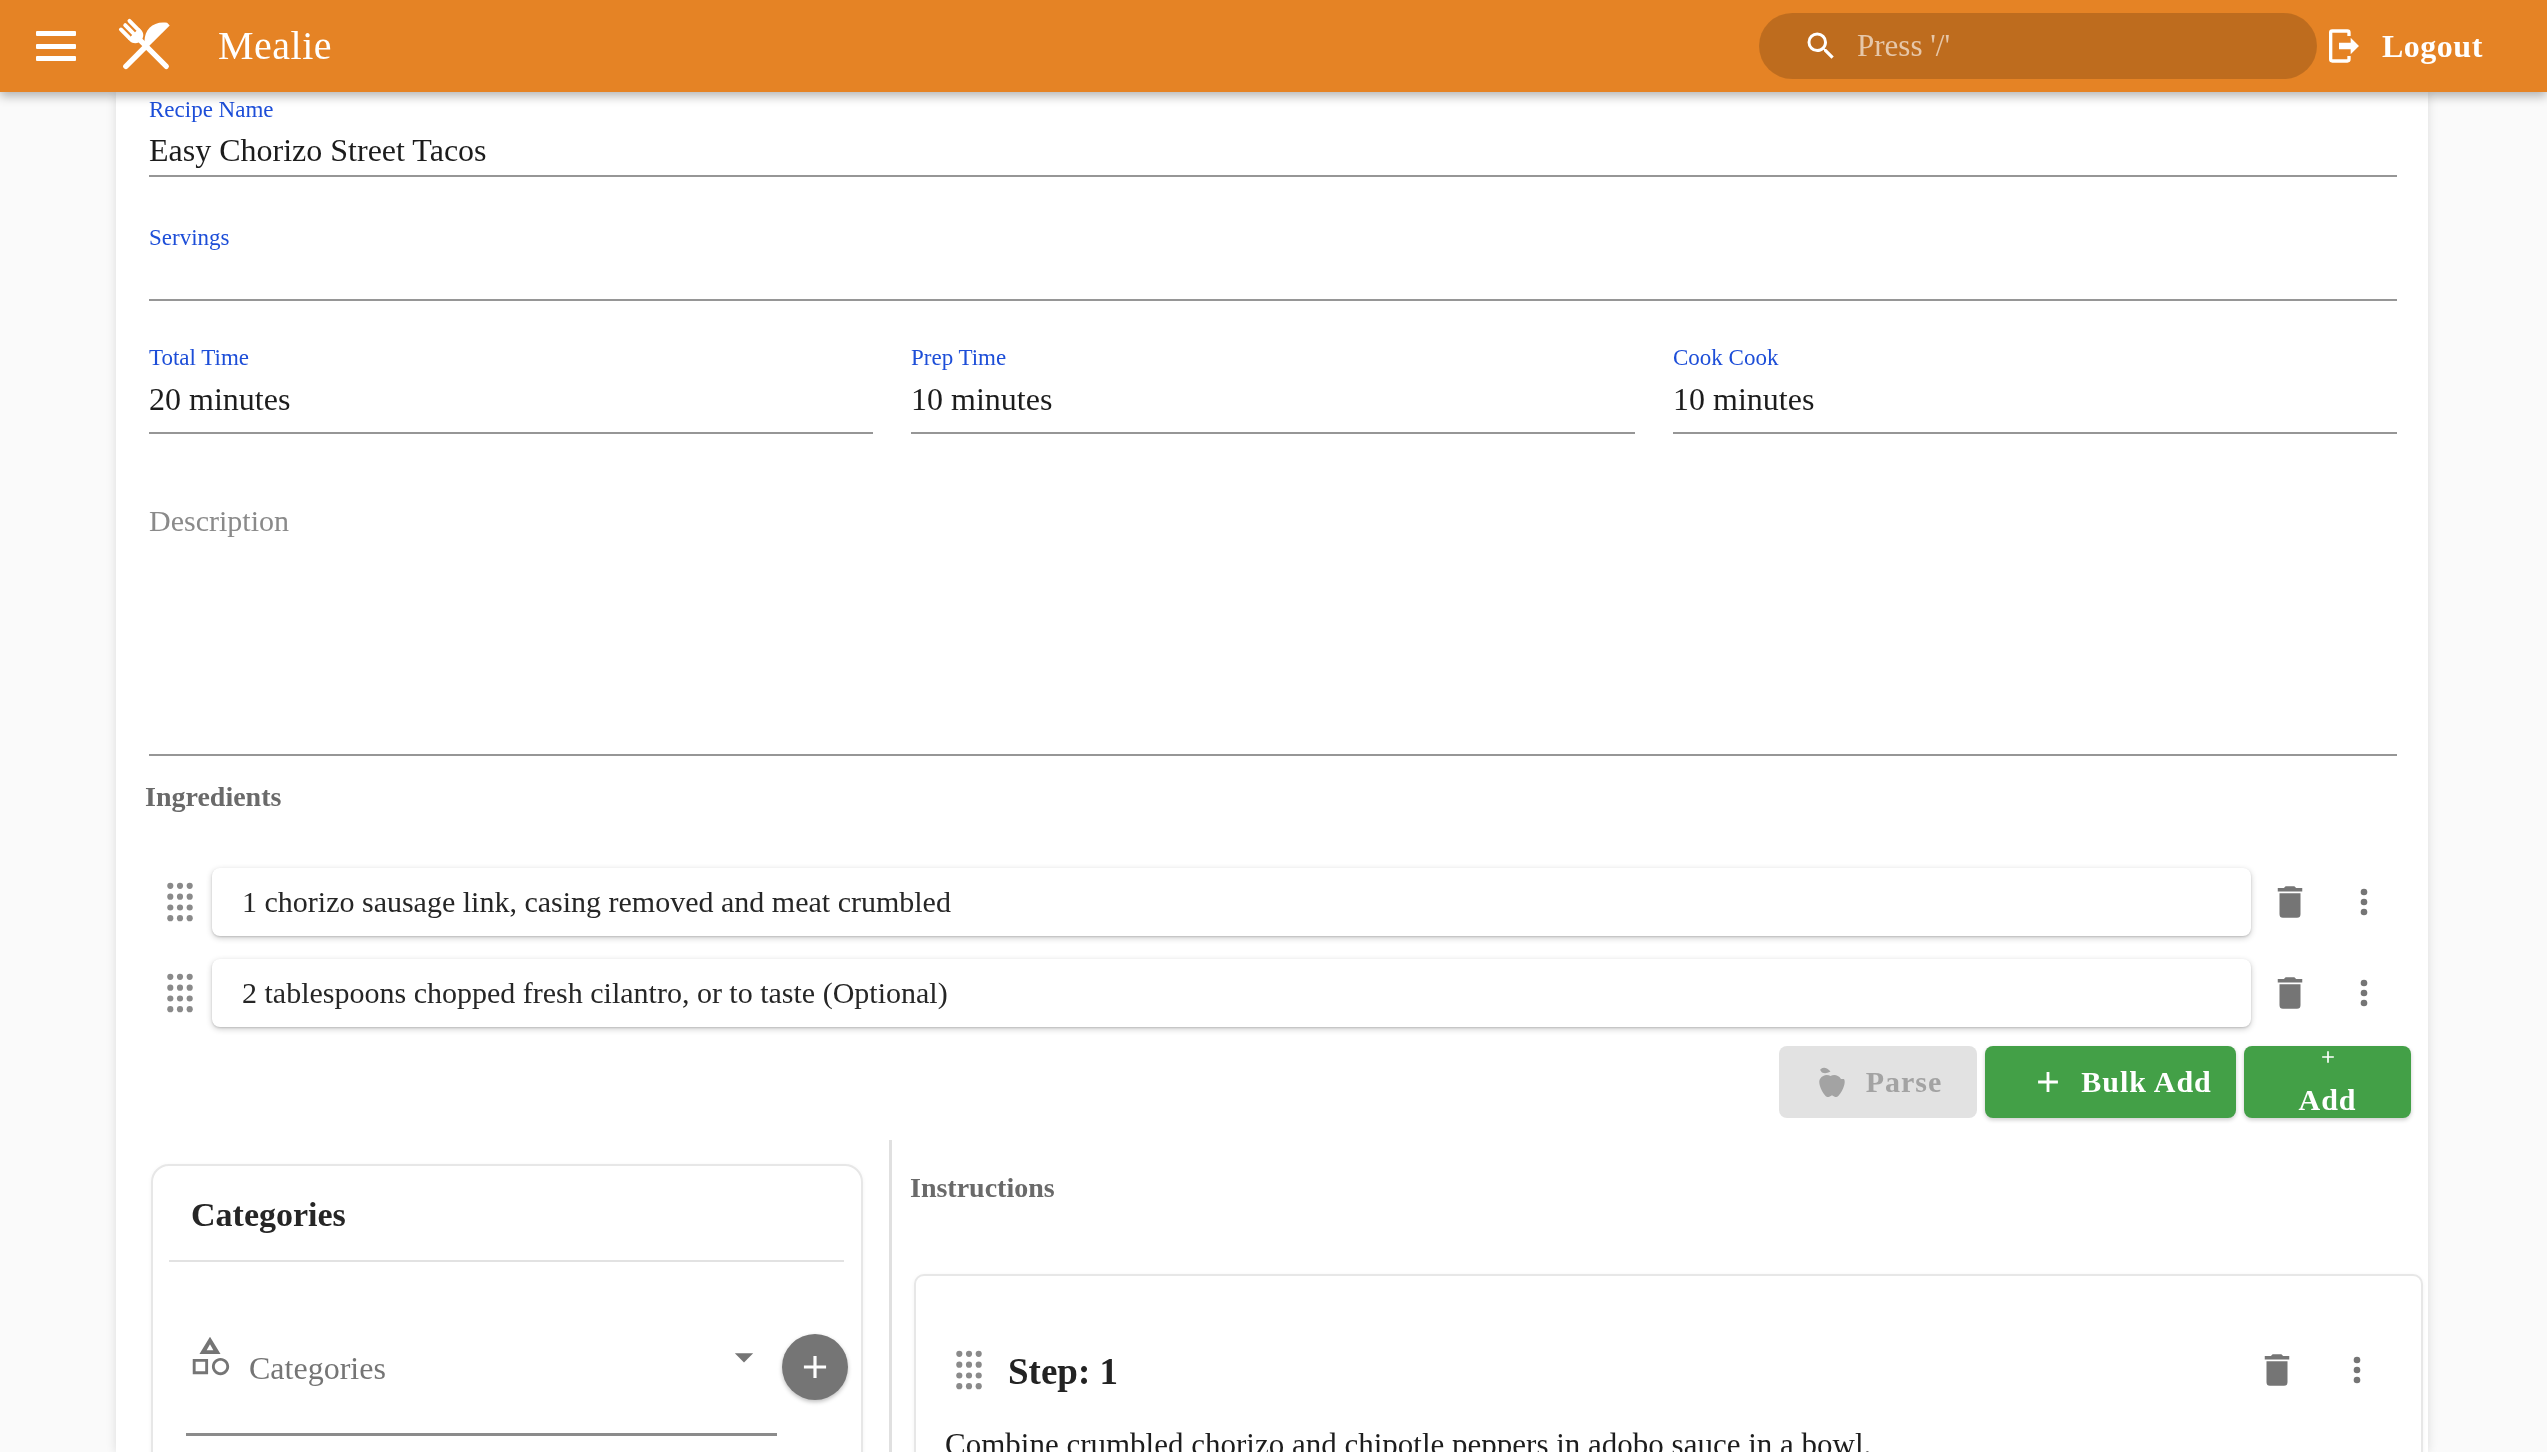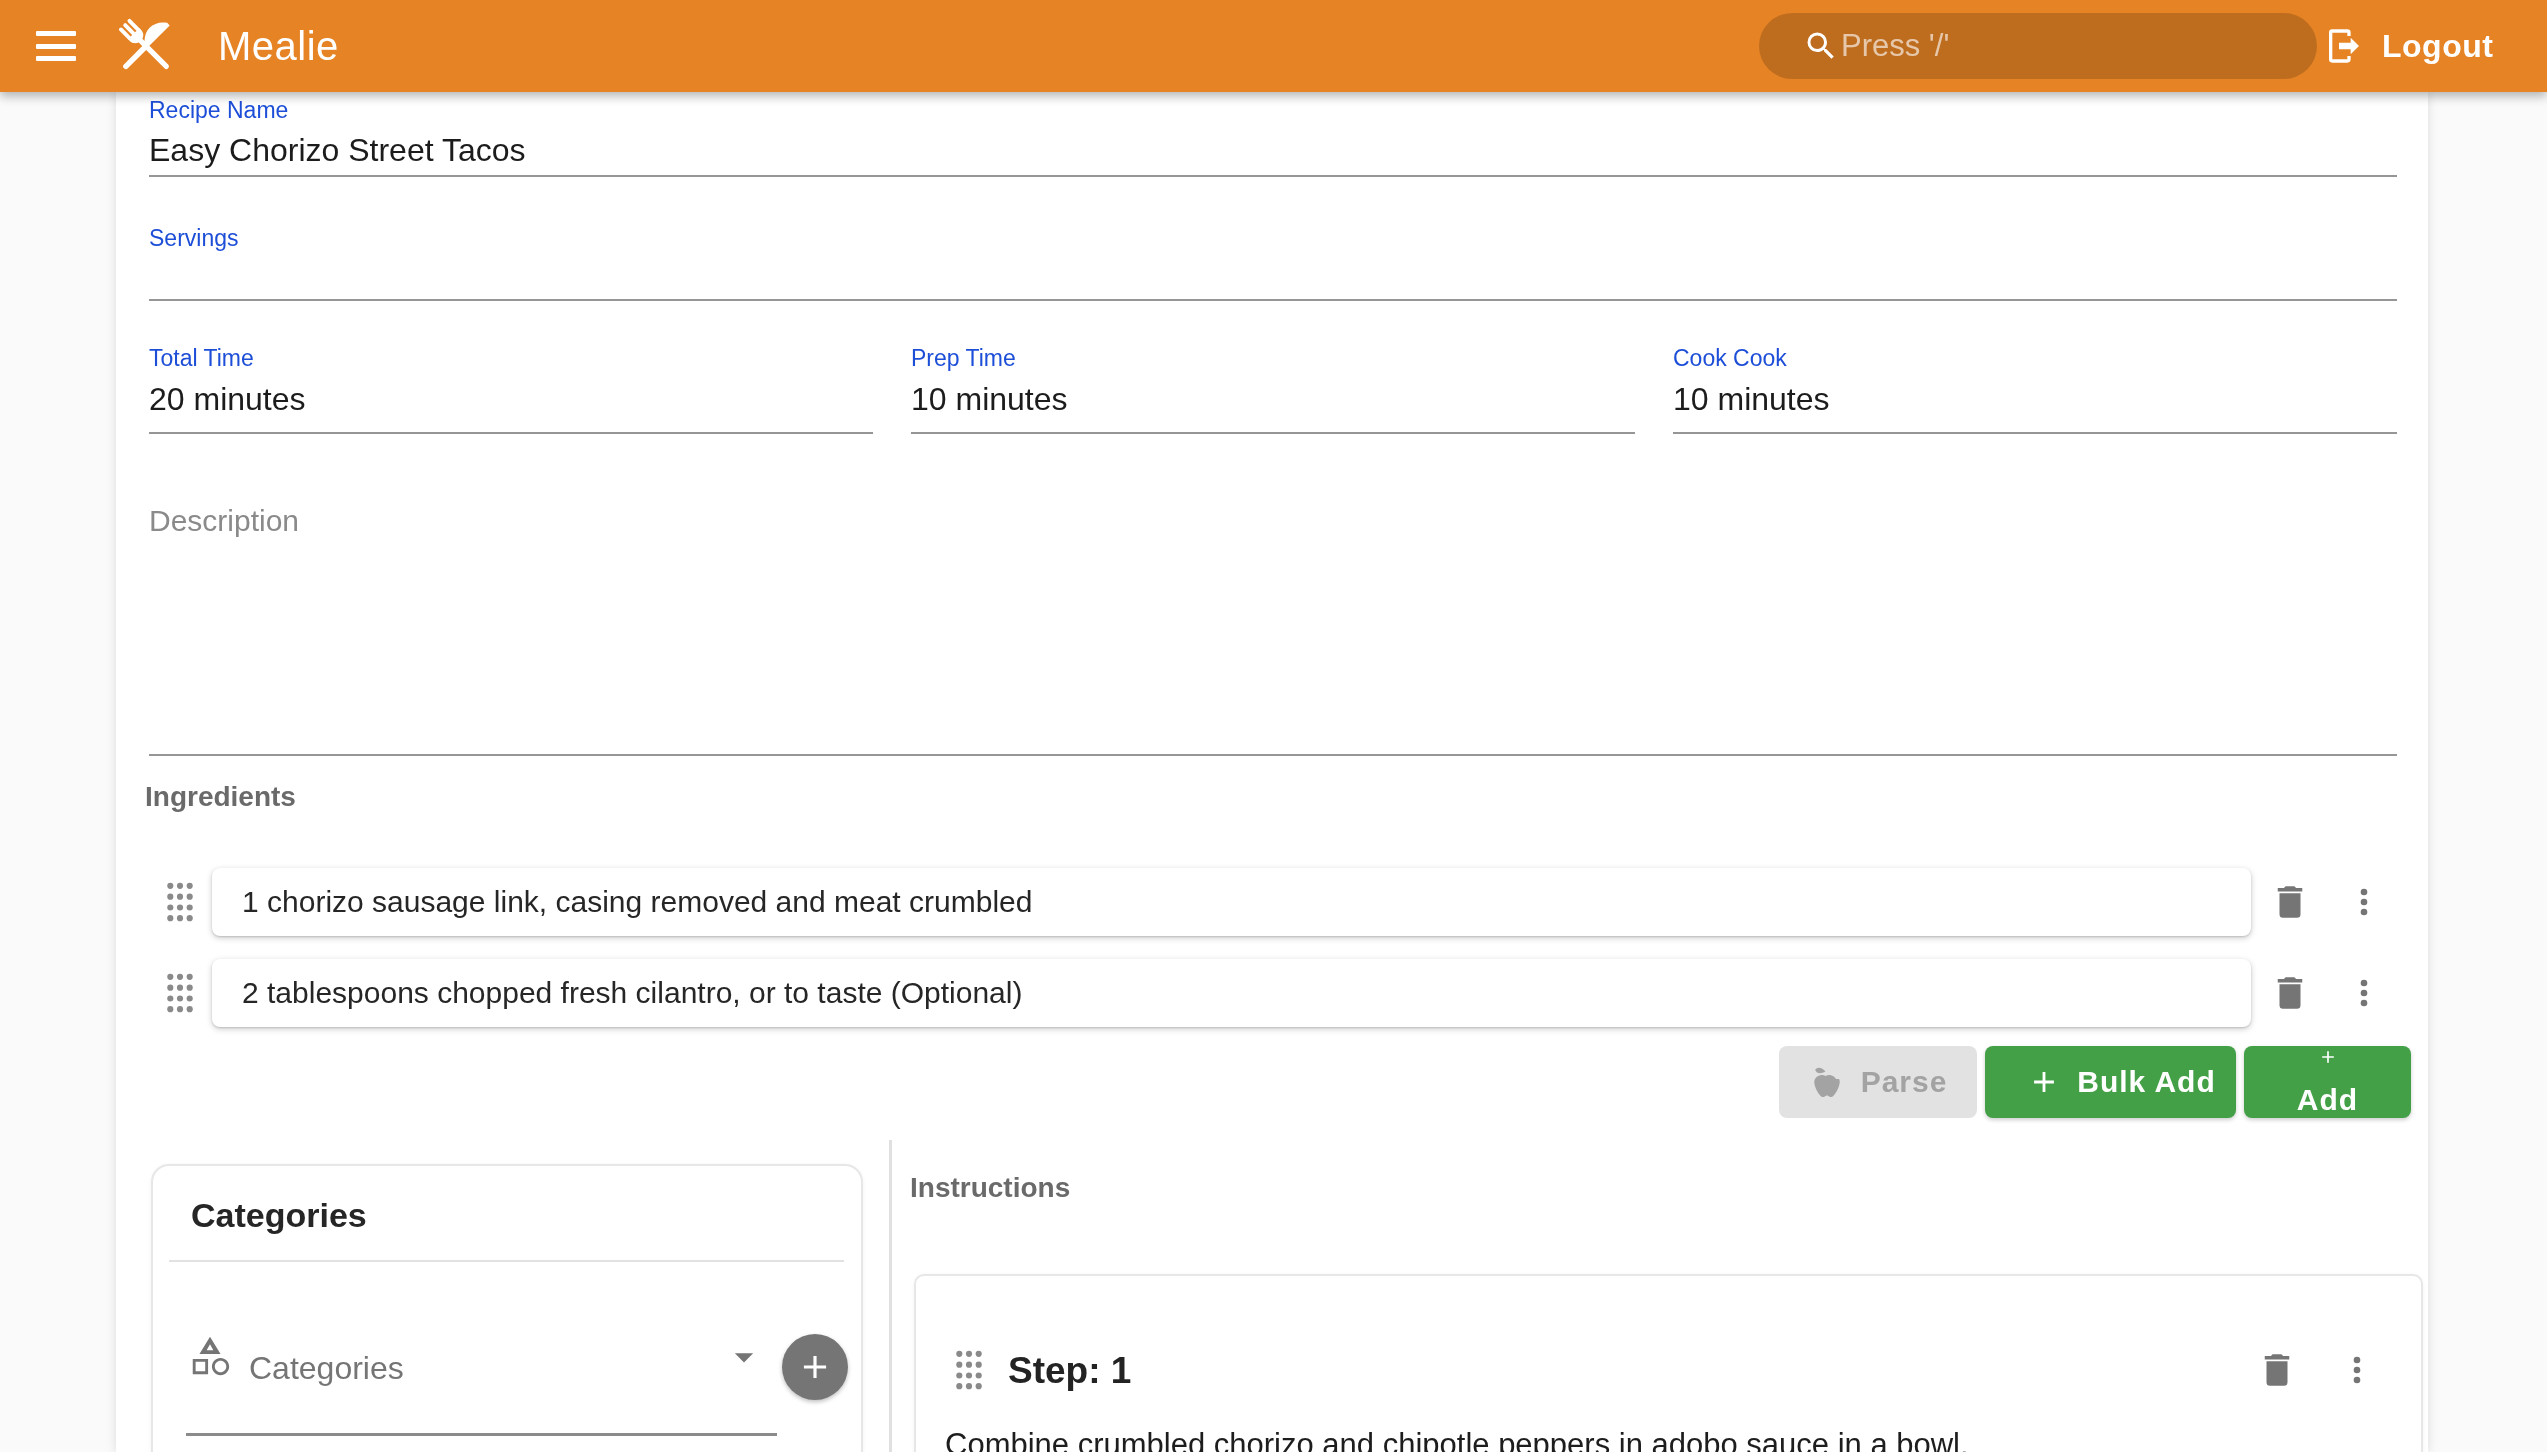--- a/index.html
+++ b/index.html
@@ -1,39 +1,39 @@
 <!DOCTYPE html>
 <html style="--brand-orange: #E58325; --search-pill-orange: #BE6D1F; --button-green: #43A047; --icon-gray: #757575; --heading-gray: #6A6A6A; --page-bg: #FAFAFA;"><head>
 <meta charset="utf-8">
 <style>
   html,body{margin:0;padding:0;background:#e9e9e9;}
   .screen{
     position:relative;width:2547px;height:1453px;overflow:hidden;
     background:var(--page-bg,#fafafa);
-    font-family:Liberation Sans, sans-serif;
+    font-family:Liberation Serif, serif;
     -webkit-font-smoothing:antialiased;
   }
   
   .appbar{
     position:absolute;left:0;top:0;width:2547px;height:92px;
     background:var(--brand-orange,#E58325);
     box-shadow:0 4px 10px rgba(0,0,0,.30);
     z-index:20;display:flex;align-items:center;
   }
   .menu-btn{position:absolute;left:36px;top:31px;width:42px;height:30px;display:flex;flex-direction:column;justify-content:space-between;cursor:pointer;}
   .menu-btn span{display:block;width:40px;height:5px;background:#fff;border-radius:1px;}
   .logo{position:absolute;left:111px;top:11px;width:70px;height:70px;}
   .app-title{position:absolute;left:218px;top:0;line-height:92px;color:#fff;font-size:40px;font-weight:500;letter-spacing:0.5px;}
   .search-pill{
     position:absolute;left:1759px;top:13px;width:558px;height:66px;border-radius:33px;
     background:rgba(0,0,0,.17);display:flex;align-items:center;
   }
   .search-pill svg{margin-left:44px;flex:0 0 auto;}
   .search-input{
-    flex:1;margin-right:30px;background:transparent;border:none;outline:none;
+    flex:1;margin-left:16px;margin-right:30px;background:transparent;border:none;outline:none;
     font-family:inherit;font-size:31px;color:#7f1d1d;
   }
   .search-input::placeholder{color:rgba(255,255,255,.62);opacity:1;}
   .logout-btn{position:absolute;left:2324px;top:0;height:92px;display:flex;align-items:center;gap:18px;cursor:pointer;}
   .logout-label{color:#fff;font-size:32px;font-weight:700;letter-spacing:0.5px;}
   
   .main-card{
     position:absolute;left:116px;top:92px;width:2312px;height:1361px;background:#fff;
     box-shadow:0 0 10px rgba(0,0,0,.12);
   }

